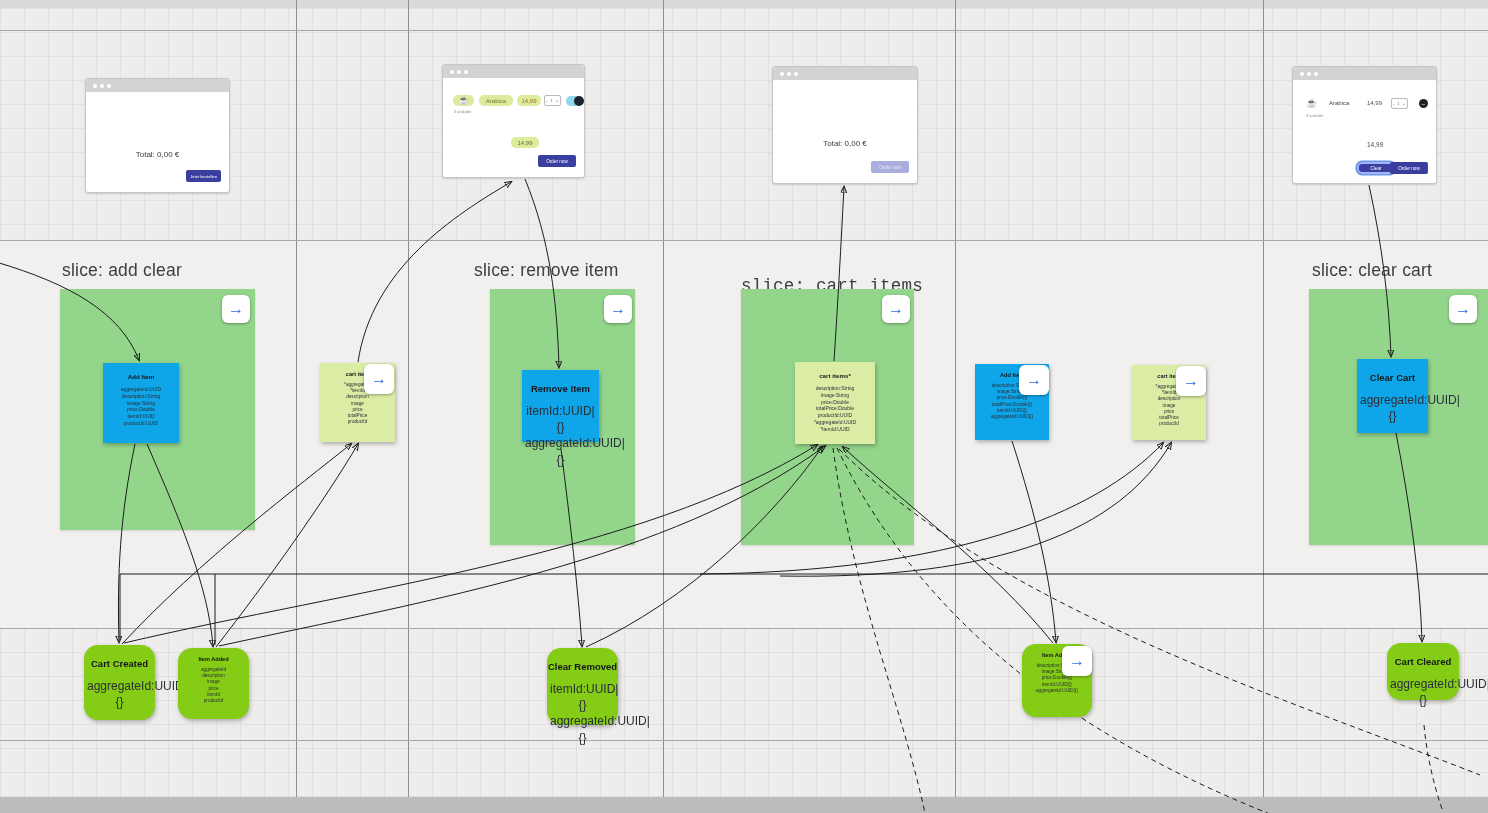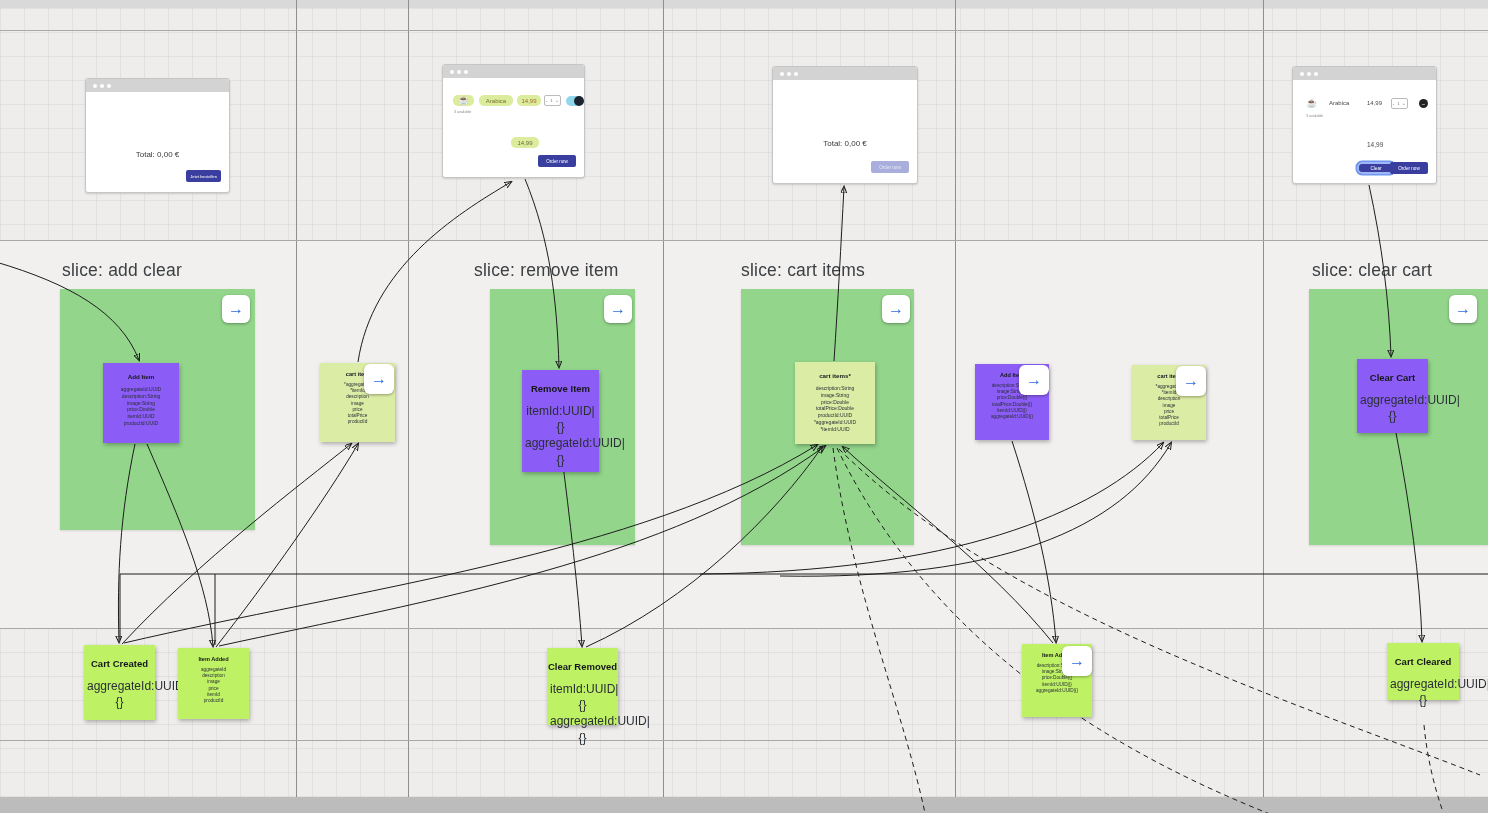--- a/index.html
+++ b/index.html
@@ -33,23 +33,23 @@
   svg.connectors path.dashed { stroke-dasharray:5 4; }
 
   
   .link-btn { position:absolute; width:28px; height:28px; background:#fff; border-radius:6px;
     box-shadow:0 1px 3px rgba(0,0,0,0.35); display:flex; align-items:center; justify-content:center; z-index:5; }
   .link-btn.on-note { width:30px; height:30px; }
   .arrow-glyph { color:#2e6bde; font-size:16px; font-weight:bold; line-height:1; }
 
   
   .note { position:absolute; z-index:4; text-align:center; box-shadow:1px 2px 4px rgba(0,0,0,0.28); }
-  .note.blue { background:#8b5cf6;text-align:center; }
+  .note.blue { background:#0ea5e9;text-align:center; }
   .note.yellow { background:#dbeca4; }
-  .note.orange { background:#bef264; }
+  .note.orange { background:#84cc16;border-radius:14px; }
   .note-title { font-weight:bold; color:#15171b; }
   .note-body { white-space:pre-line; color:#2b2f36; }
   .note.lg .note-title { font-size:9.5px; padding-top:13px; }
   .note.lg .note-body { font-size:12px; padding-top:9px; line-height:1.35; padding-left:3px; padding-right:3px; }
   .note.md .note-title { font-size:6.2px; padding-top:10px; }
   .note.md .note-body { font-size:5px; padding-top:6px; line-height:1.35; }
   .note.sm .note-title { font-size:5.6px; padding-top:8px; }
   .note.sm .note-body { font-size:4.7px; padding-top:5px; line-height:1.32; }
 
   
@@ -89,21 +89,21 @@
   <div class="vline" style="left:663px;"></div>
   <div class="vline" style="left:955px;"></div>
   <div class="vline" style="left:1263px;"></div>
   <div class="hline" style="top:30px;"></div>
   <div class="hline" style="top:240px;"></div>
   <div class="hline" style="top:628px;"></div>
   <div class="hline" style="top:740px;"></div>
 
   <div class="slice-label" style="left:62px;top:260px;">slice: add clear</div>
   <div class="slice-label" style="left:474px;top:260px;">slice: remove item</div>
-  <div class="slice-label" style="left:741px;top:260px;">slice: cart items</div>
+  <div class="slice-label" style="left:741px;top:276px;font-family:Liberation Mono, monospace;">slice: cart items</div>
   <div class="slice-label" style="left:1312px;top:260px;">slice: clear cart</div>
 
   <div class="slice" style="left:60px;top:289px;width:195px;height:241px;"></div>
   <div class="slice" style="left:490px;top:289px;width:145px;height:256px;"></div>
   <div class="slice" style="left:741px;top:289px;width:173px;height:256px;"></div>
   <div class="slice" style="left:1309px;top:289px;width:179px;height:256px;"></div>
 
   <svg class="connectors" width="1488" height="813">
     <defs>
       <marker id="arr" markerWidth="8" markerHeight="8" refX="6" refY="3" orient="auto">
@@ -225,21 +225,21 @@
 description
 image
 price
 totalPrice
 productId</div>
   </div>
   <div class="link-btn on-note" style="left:364px;top:364px;">
       <span class="arrow-glyph">→</span>
     </div>
 
-  <div class="note blue lg" style="left:522px;top:370px;width:77px;height:102px;">
+  <div class="note blue lg" style="left:522px;top:370px;width:77px;height:72px;">
     <div class="note-title">Remove Item</div>
     <div class="note-body">itemId:UUID|{}
 aggregateId:UUID|{}</div>
   </div>
 
   <div class="note yellow md" style="left:795px;top:362px;width:80px;height:82px;">
     <div class="note-title">cart items*</div>
     <div class="note-body">description:String
 image:String
 price:Double

